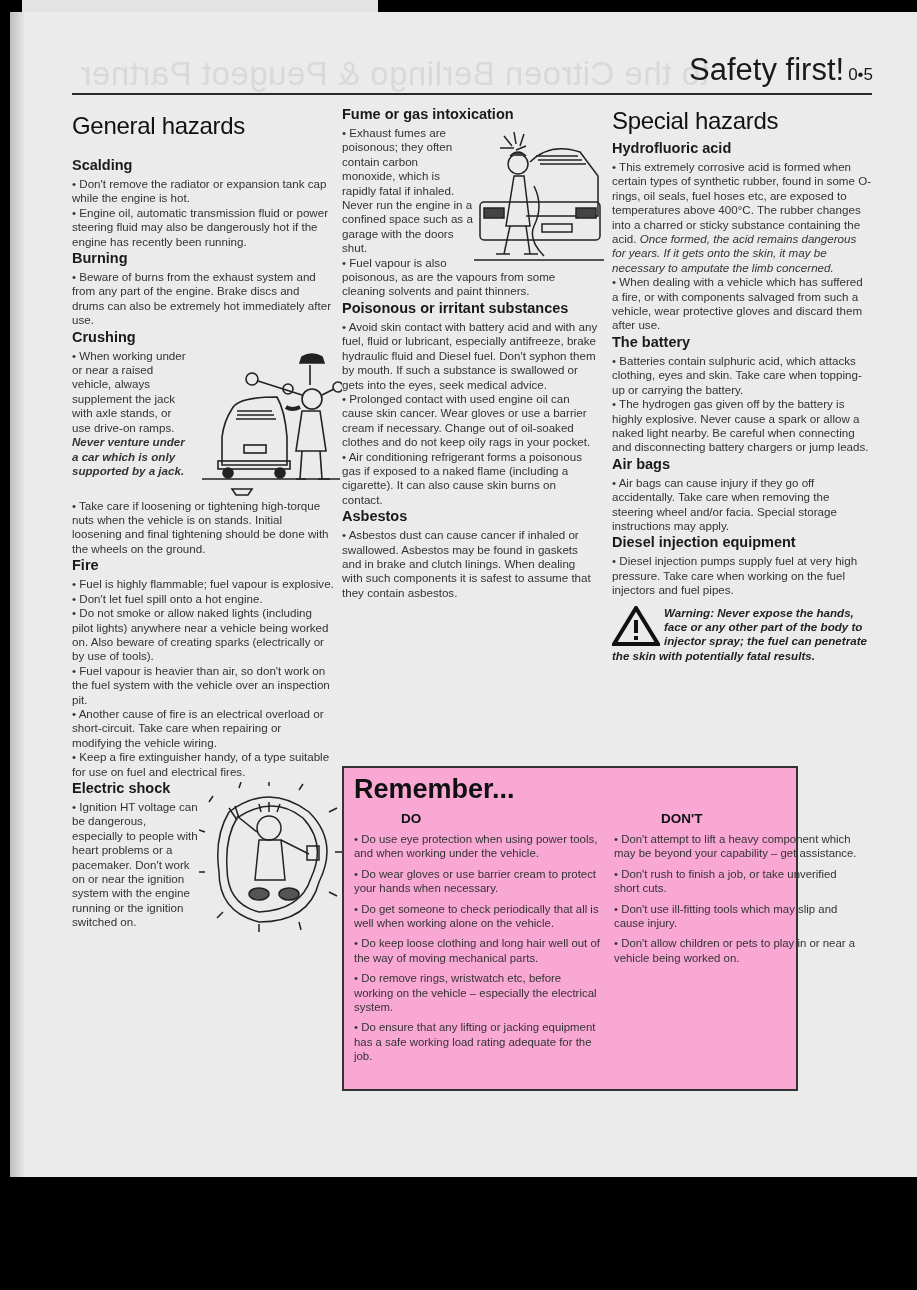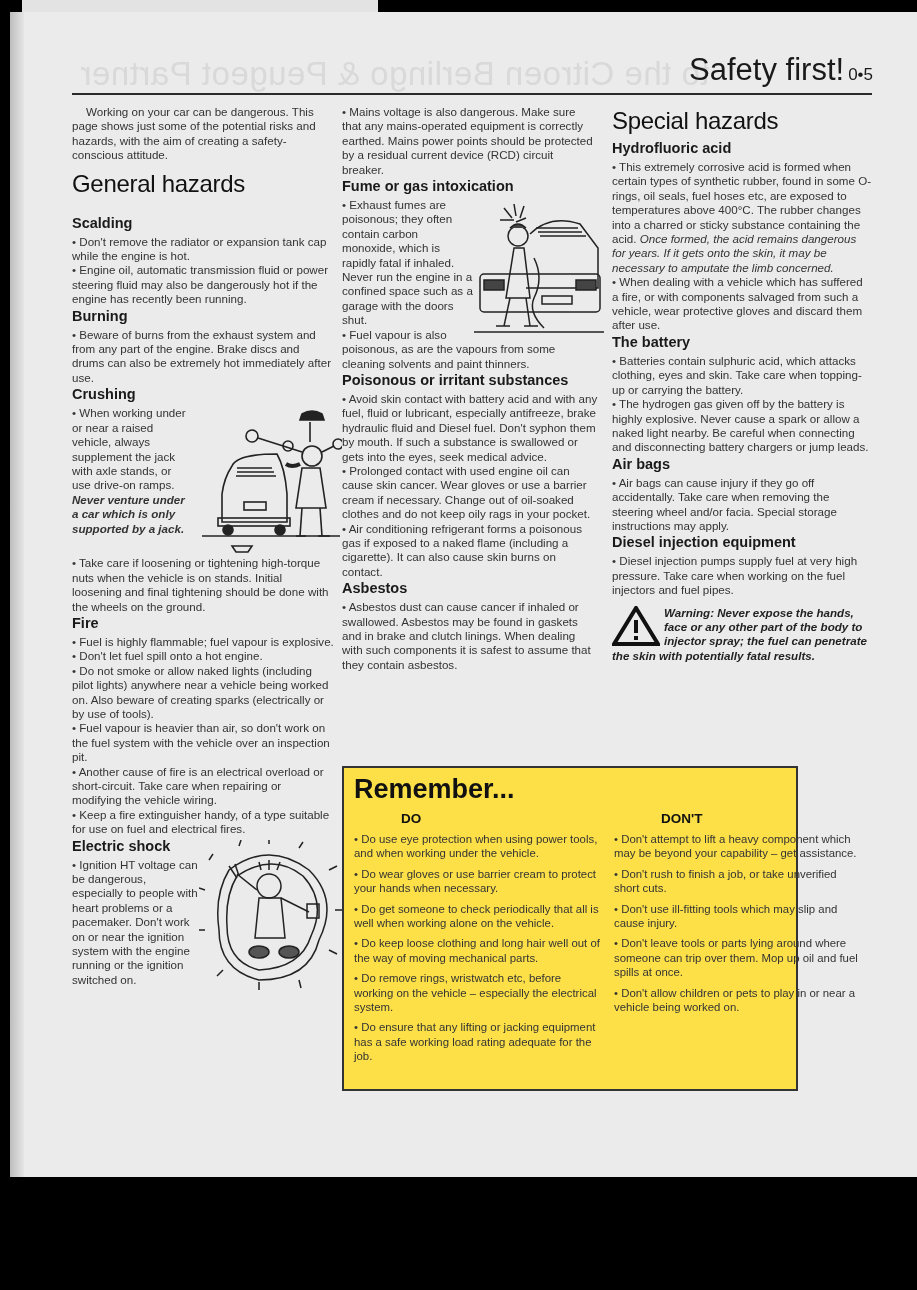--- a/index.html
+++ b/index.html
@@ -29,21 +29,21 @@
   .intro { text-indent: 14px; }
   .bi { font-style: italic; font-weight: bold; }
   .it { font-style: italic; }
 
   .fig { float: right; }
   .clear { clear: both; }
 
   .warn { margin-top: 8px; font-style: italic; font-weight: bold; color: #222; }
   .warn .tri { float: left; width: 48px; height: 40px; margin-right: 4px; margin-top: 0; }
 
-  .remember { position: absolute; left: 342px; top: 766px; width: 456px; height: 325px; background: #fde047; border: 2px solid #333; }
+  .remember { position: absolute; left: 342px; top: 766px; width: 456px; height: 325px; background: #f9a8d4; border: 2px solid #333; }
   .remember .title { position: absolute; left: 10px; top: 6px; font-size: 27px; font-weight: bold; color: #111; }
   .remember .do-col { position: absolute; left: 10px; top: 42px; width: 246px; }
   .remember .dont-col { position: absolute; left: 270px; top: 42px; width: 246px; }
   .remember .col-h { font-size: 13.5px; font-weight: bold; color: #111; margin-top: 0; margin-bottom: 4px; line-height: 18px; padding-left: 47px; }
   .remember .item { font-size: 11.4px; line-height: 14.4px; color: #333; margin-bottom: 6px; }
 </style>
 </head>
 <body>
 
 <div class="left-band"></div>
@@ -54,21 +54,20 @@
 <div class="page-spine"></div>
 <div class="bottom-band"></div>
 
 <div class="ghost">to the Citroen Berlingo &amp; Peugeot Partner</div>
 <div class="header-title">
   <span>Safety first!</span><span class="num">0•5</span>
 </div>
 <div class="header-rule"></div>
 
 <div class="col col1">
-  <p class="intro">Working on your car can be dangerous. This page shows just some of the potential risks and hazards, with the aim of creating a safety-conscious attitude.</p>
   <div class="big-h" style="margin-top:5px">General hazards</div>
 
   <div class="sub-h" style="margin-top:14px">Scalding</div>
   <p>• Don't remove the radiator or expansion tank cap while the engine is hot.</p>
   <p>• Engine oil, automatic transmission fluid or power steering fluid may also be dangerously hot if the engine has recently been running.</p>
 
   <div class="sub-h">Burning</div>
   <p>• Beware of burns from the exhaust system and from any part of the engine. Brake discs and drums can also be extremely hot immediately after use.</p>
 
   <div class="sub-h">Crushing</div>
@@ -124,21 +123,20 @@
       <path d="M60 58 l-4 40 h30 l-4 -40 z"></path>
       <ellipse cx="60" cy="112" rx="10" ry="6" fill="#555"></ellipse>
         <ellipse cx="90" cy="112" rx="10" ry="6" fill="#555"></ellipse>
       <path d="M10 20 l4 -6 M40 6 l2 -6 M70 4 l0 -6 M100 8 l4 -6 M130 30 l8 -4 M136 70 l8 0 M130 110 l8 4 M100 140 l2 8 M60 142 l0 8 M24 130 l-6 6 M6 90 l-6 0 M6 50 l-6 -2"></path>
     </svg>
   </div>
   <p>• Ignition HT voltage can be dangerous, especially to people with heart problems or a pacemaker. Don't work on or near the ignition system with the engine running or the ignition switched on.</p>
 </div>
 
 <div class="col col2">
-  <p>• Mains voltage is also dangerous. Make sure that any mains-operated equipment is correctly earthed. Mains power points should be protected by a residual current device (RCD) circuit breaker.</p>
 
   <div class="sub-h">Fume or gas intoxication</div>
   <div class="fig" style="width:130px;height:140px;margin-right:-6px">
     <svg width="130" height="140" viewBox="0 0 130 140" fill="none" stroke="#222" stroke-width="1.5">
       <path d="M30 10 l8 10 M40 6 l2 12 M50 8 l-4 12 M26 22 l14 0 M52 20 l-10 4"></path>
       <circle cx="44" cy="38" r="10"></circle>
       <path d="M36 30 q8 -8 16 0" fill="#444"></path>
       <path d="M40 50 l-8 50 h24 l-6 -50 z"></path>
       <line x1="36" y1="100" x2="30" y2="128"></line>
         <line x1="52" y1="100" x2="56" y2="128"></line>
@@ -203,16 +201,15 @@
     <p class="item">• Do get someone to check periodically that all is well when working alone on the vehicle.</p>
     <p class="item">• Do keep loose clothing and long hair well out of the way of moving mechanical parts.</p>
     <p class="item">• Do remove rings, wristwatch etc, before working on the vehicle – especially the electrical system.</p>
     <p class="item">• Do ensure that any lifting or jacking equipment has a safe working load rating adequate for the job.</p>
   </div>
   <div class="dont-col">
     <div class="col-h">DON'T</div>
     <p class="item">• Don't attempt to lift a heavy component which may be beyond your capability – get assistance.</p>
     <p class="item">• Don't rush to finish a job, or take unverified short cuts.</p>
     <p class="item">• Don't use ill-fitting tools which may slip and cause injury.</p>
-    <p class="item">• Don't leave tools or parts lying around where someone can trip over them. Mop up oil and fuel spills at once.</p>
     <p class="item">• Don't allow children or pets to play in or near a vehicle being worked on.</p>
   </div>
 </div>
 
 </body></html>

